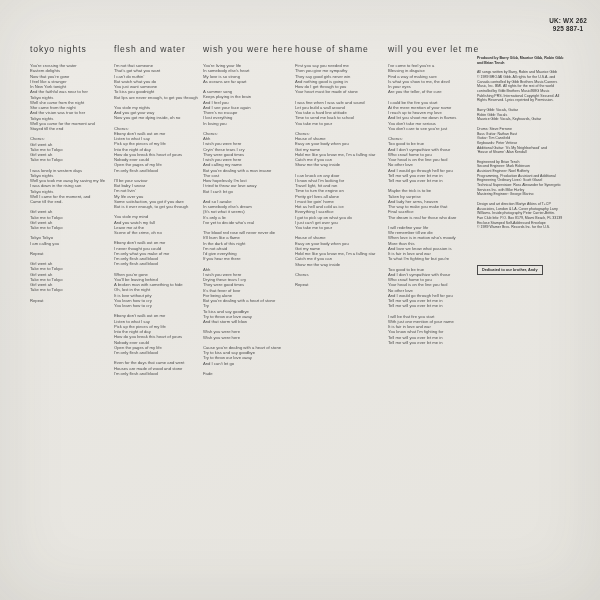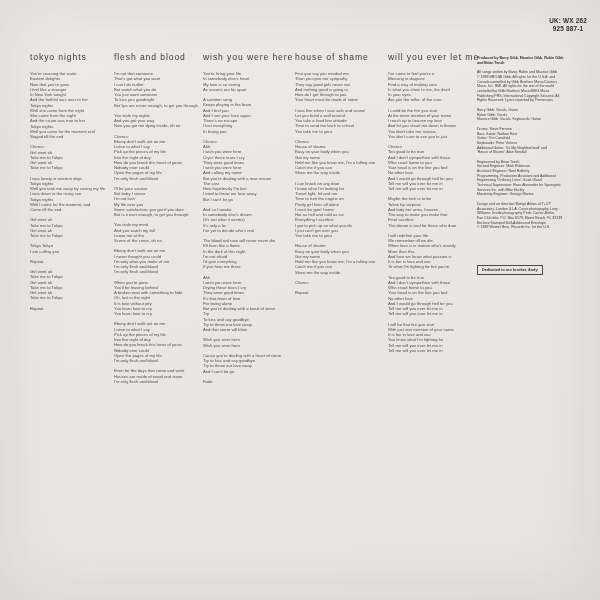--- a/index.html
+++ b/index.html
@@ -9,21 +9,21 @@
     background:linear-gradient(160deg,#edebe6 0%,#e9e7e2 45%,#e6e4de 100%);
     box-shadow:inset 0 0 70px rgba(60,55,45,.10);
     font-family:"Liberation Sans","DejaVu Sans",sans-serif;
     color:#4b4b4b;
   }
   .catalog{
     position:absolute;top:17px;right:13px;text-align:center;
     font-size:6.4px;line-height:7.6px;font-weight:bold;color:#2e2e2e;
     letter-spacing:.2px;
   }
-  .col{position:absolute;top:52px;}
+  .col{position:absolute;top:44px;}
   .song-col{width:86px;}
   .song-title{
     font-size:8.6px;letter-spacing:.9px;color:#3a3a3a;font-weight:400;
     margin:0 0 9px 0;white-space:nowrap;
   }
   .block{margin:0 0 5px 0;}
   .line{font-size:4.2px;line-height:5.25px;color:#4e4e4e;white-space:nowrap;}
   .credits-col{width:118px;top:56px;}
   .credits-col .block{margin:0 0 5px 0;}
   .credits-col .line{font-size:3.55px;line-height:4.65px;color:#3d3d3d;}
@@ -96,21 +96,21 @@
         <div class="line">Girl went ah</div>
         <div class="line">Take me to Tokyo</div>
         <div class="line">Girl went ah</div>
         <div class="line">Take me to Tokyo</div>
       </div>
       <div class="block">
         <div class="line">Repeat</div>
       </div>
     </div>
   <div class="col song-col" style="left:114px">
-      <div class="song-title">flesh and blood</div>
+      <div class="song-title">flesh and water</div>
       <div class="block">
         <div class="line">I'm not that someone</div>
         <div class="line">That's got what you want</div>
         <div class="line">I can't do nuthin'</div>
         <div class="line">But watch what you do</div>
         <div class="line">You just want someone</div>
         <div class="line">To kiss you goodnight</div>
         <div class="line">But lips are never enough, to get you through</div>
       </div>
       <div class="block">

